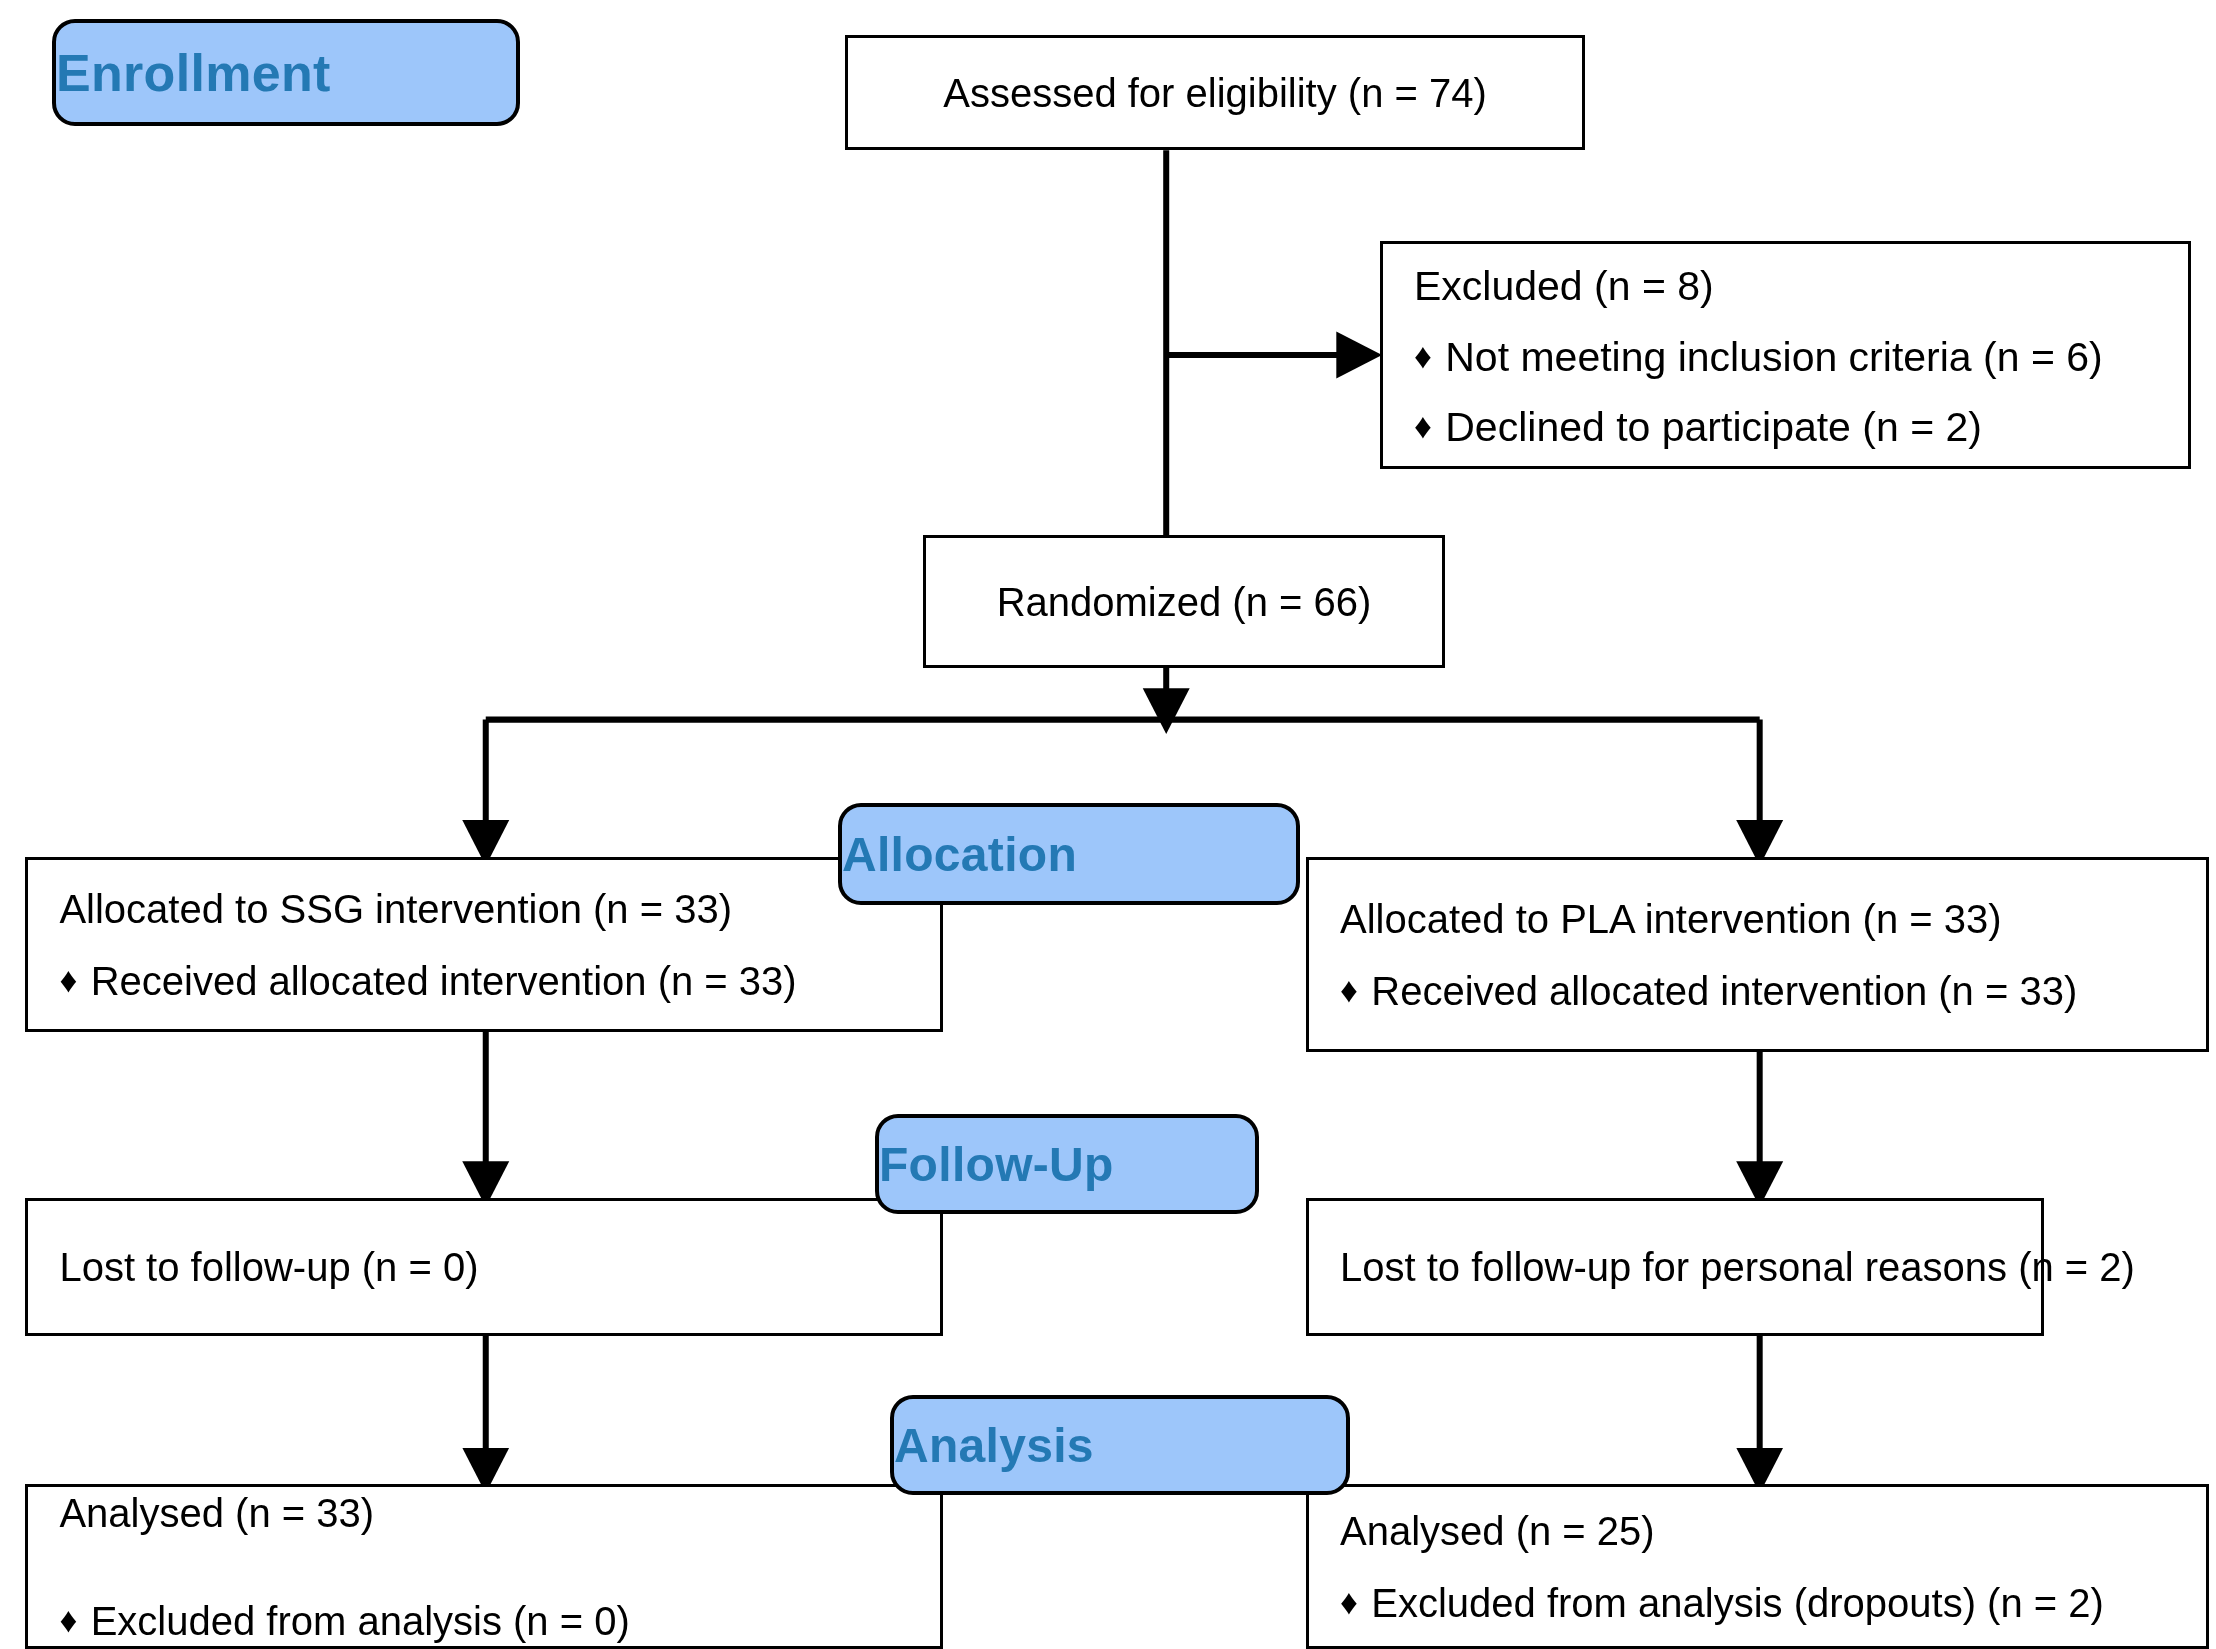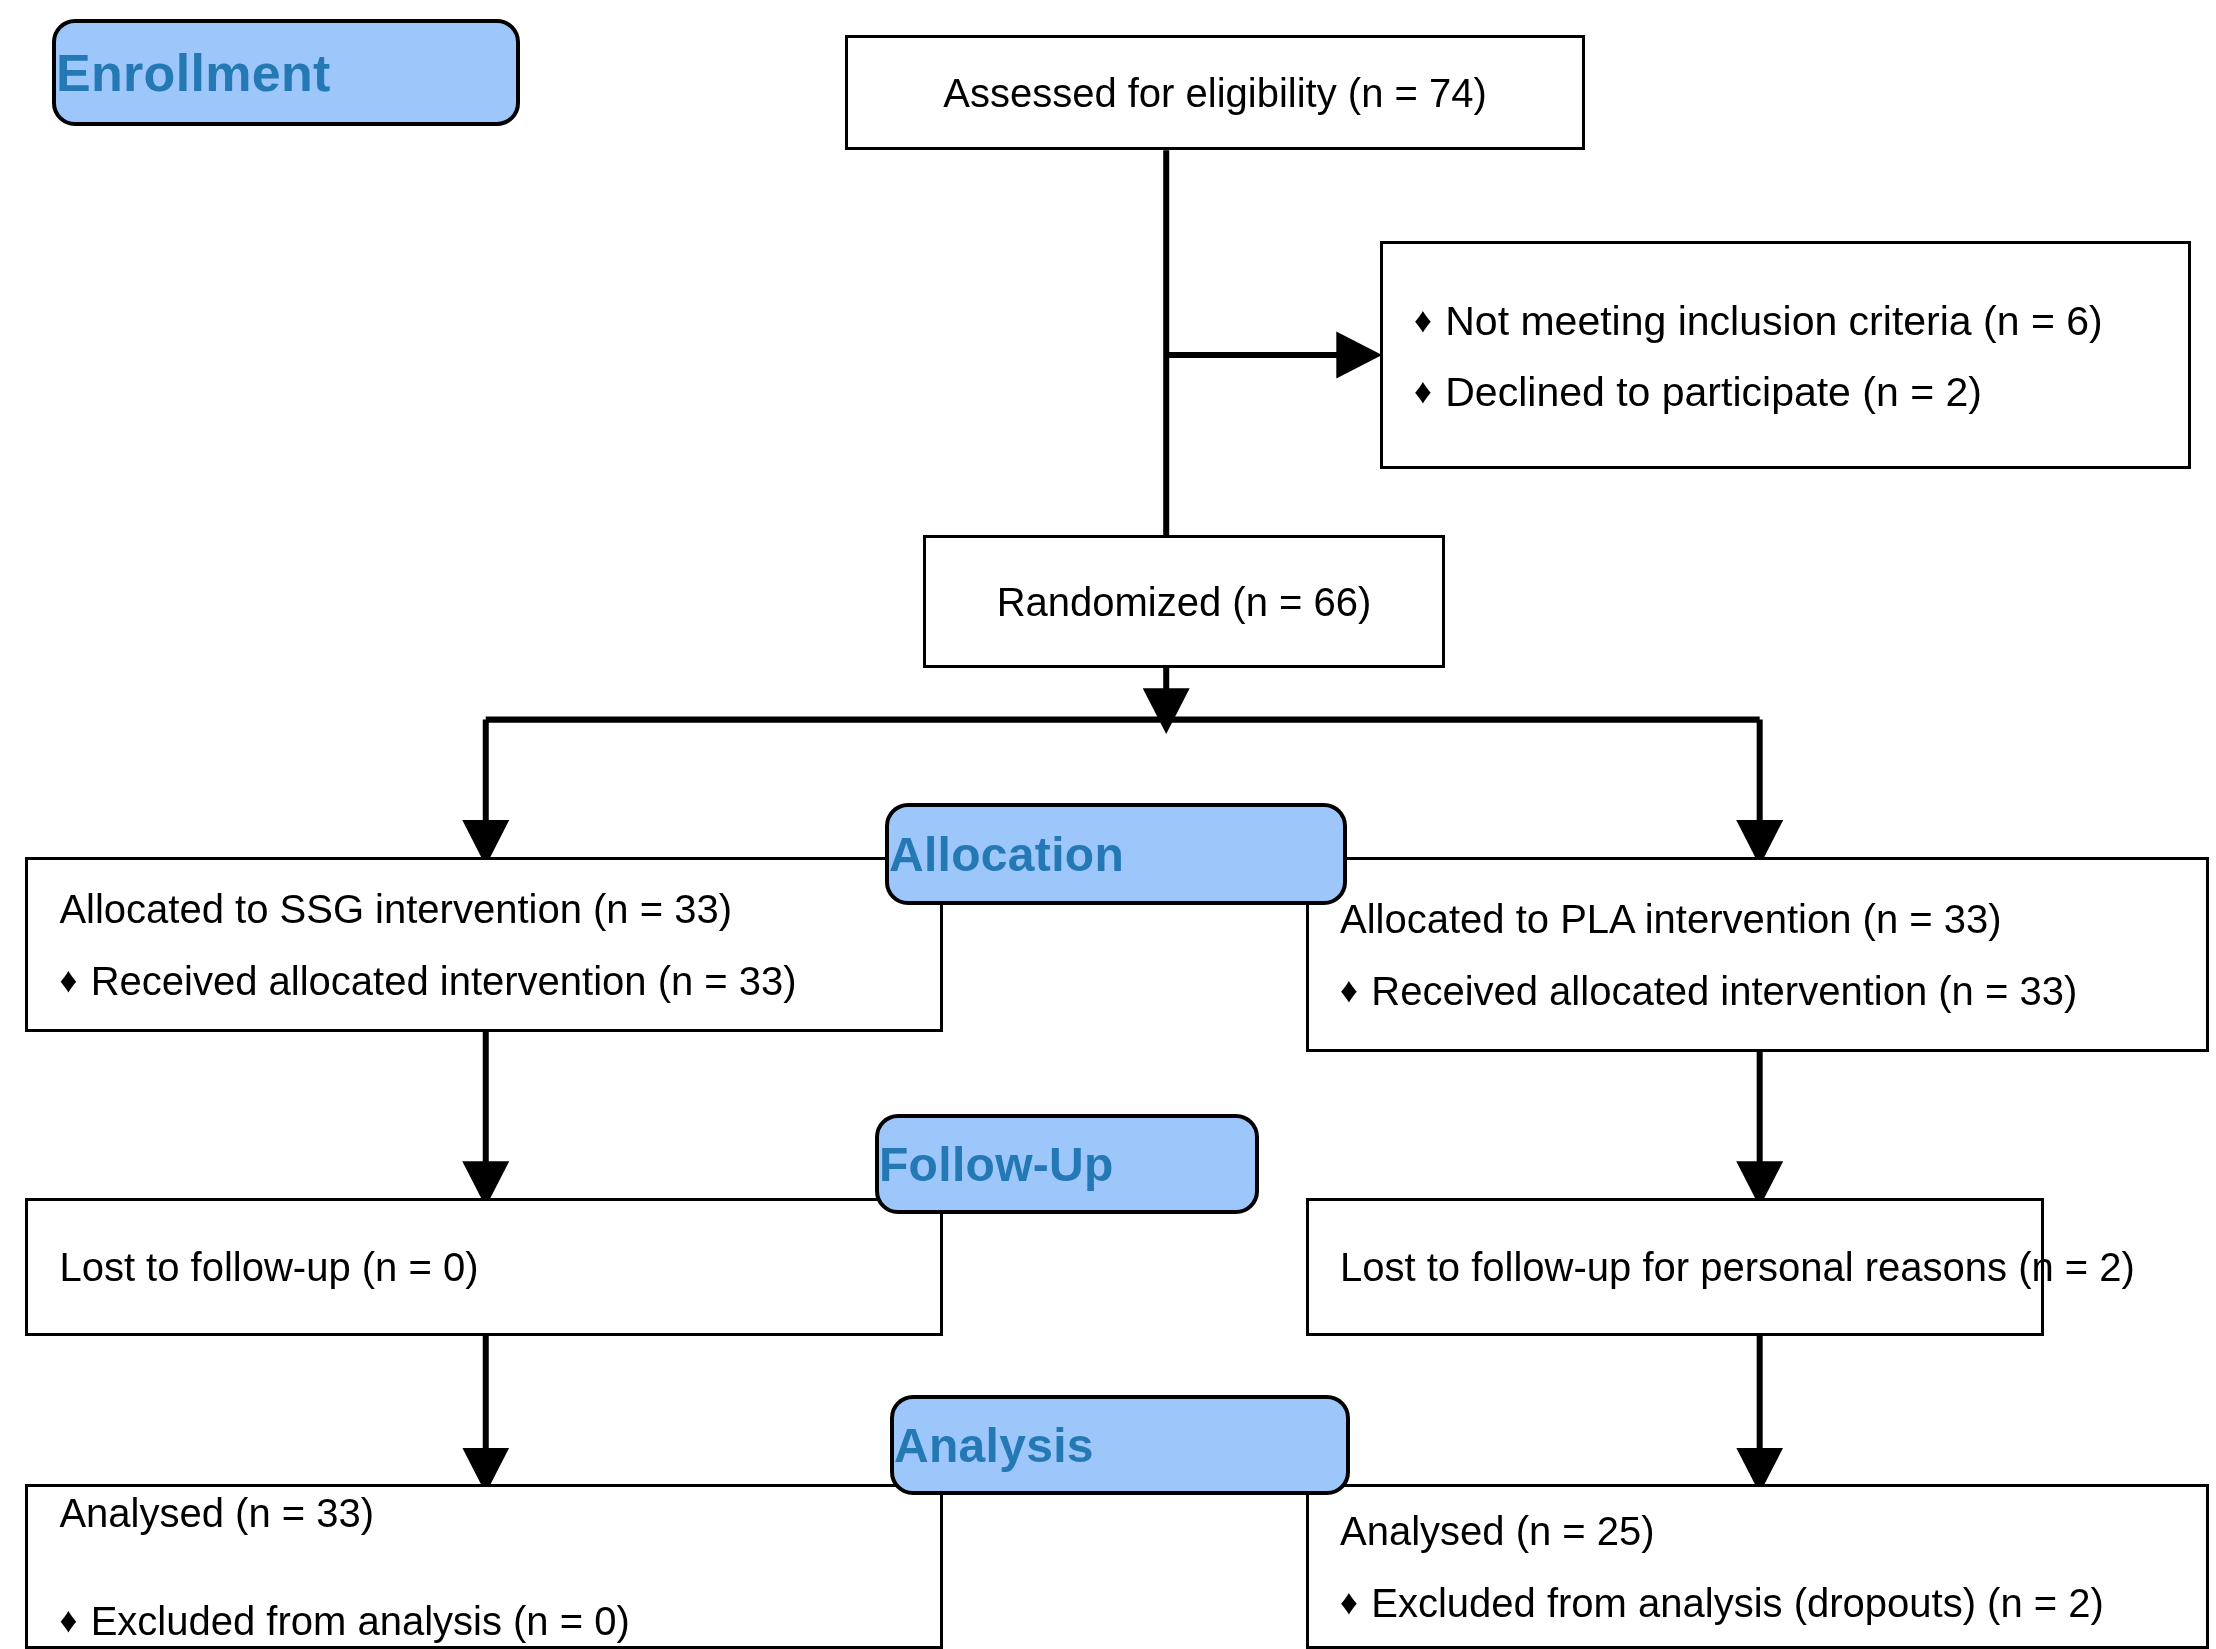--- a/index.html
+++ b/index.html
@@ -30,21 +30,21 @@
   .stage-badge .stage-label {
     color: #2479b4;
     font-weight: bold;
     letter-spacing: 0.3px;
     white-space: nowrap;
   }
 
   #badge-enrollment { left: 52px;  top: 19px;   width: 468px; height: 107px; }
   #badge-enrollment .stage-label { font-size: 52px; }
 
-  #badge-allocation { left: 885px; top: 803px; width: 462px; height: 102px; }
+  #badge-allocation { left: 838px; top: 803px; width: 462px; height: 102px; }
   #badge-allocation .stage-label { font-size: 48px; }
 
   #badge-followup   { left: 875px; top: 1114px; width: 384px; height: 100px; }
   #badge-followup   .stage-label { font-size: 48px; }
 
   #badge-analysis   { left: 890px; top: 1395px; width: 460px; height: 100px; }
   #badge-analysis   .stage-label { font-size: 48px; }
 
   
   .flow-box {
@@ -161,20 +161,21 @@
 
   <div id="badge-analysis" class="stage-badge">
     <span class="stage-label">Analysis</span>
   </div>
 
   <div id="box-assessed" class="flow-box box-centered">
     <span class="box-text">Assessed for eligibility (n = 74)</span>
   </div>
 
   <div id="box-excluded" class="flow-box box-left">
+    <span class="box-text">Excluded (n = 8)</span>
     <span class="box-text bullet-line">
       <span class="bullet-glyph">♦</span>
       <span>Not meeting inclusion criteria (n = 6)</span>
     </span>
     <span class="box-text bullet-line">
       <span class="bullet-glyph">♦</span>
       <span>Declined to participate (n = 2)</span>
     </span>
   </div>
 

